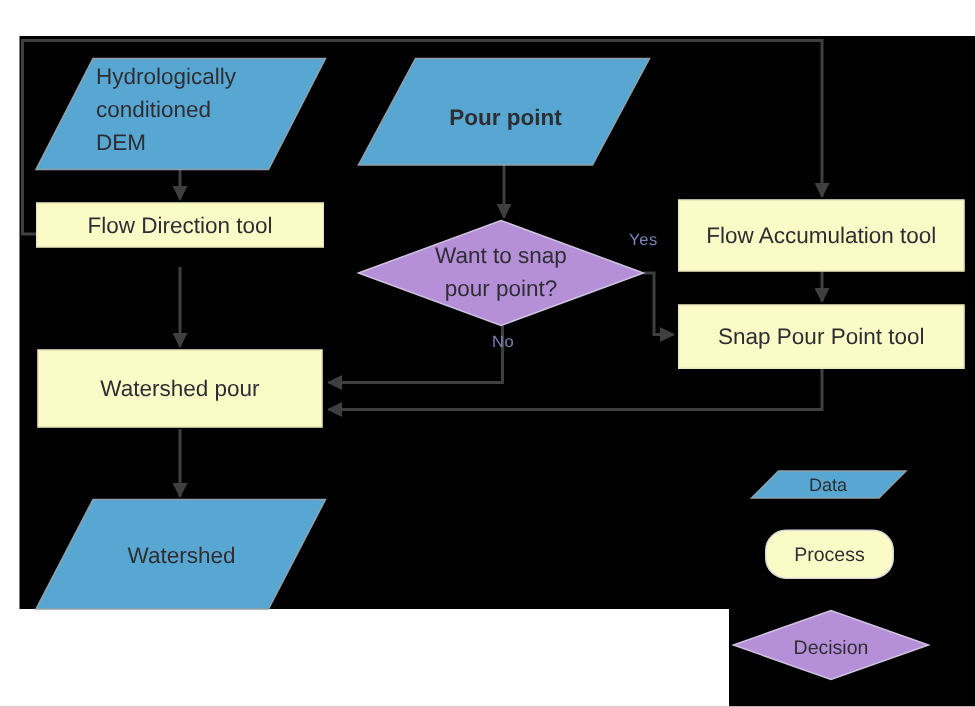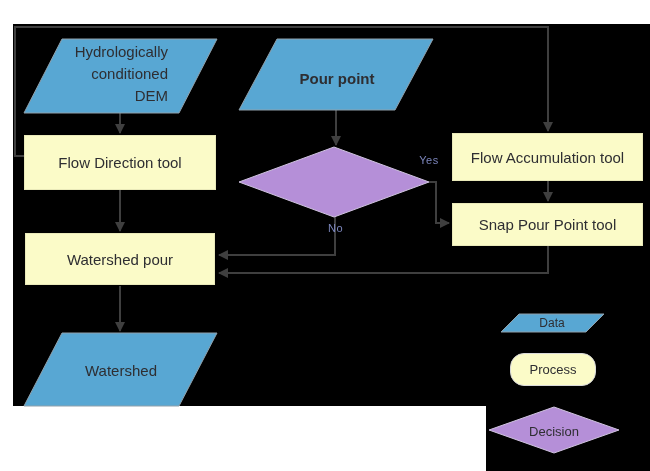--- a/index.html
+++ b/index.html
@@ -5,27 +5,27 @@
   html,body{margin:0;padding:0;background:#ffffff;}
   .page{position:relative;width:650px;height:471px;background:#ffffff;overflow:hidden;
         font-family:"Liberation Sans",sans-serif;color:#2e2e32;}
   .blackbg{position:absolute;background:#000000;}
   #bg-main{left:13px;top:24px;width:637px;height:382px;}
   #bg-legend{left:486px;top:406px;width:164px;height:65px;}
   svg.layer{position:absolute;left:0;top:0;}
   .pbox{position:absolute;background:#FBFBC8;border:1px solid #e9e9b9;box-sizing:border-box;
         display:flex;align-items:center;justify-content:center;
         font-size:15px;color:#2e2e32;white-space:nowrap;}
-  #box-flow-direction{left:24px;top:135px;width:192px;height:55px;}
+  #box-flow-direction{left:24px;top:135px;width:192px;height:30px;}
   #box-flow-accumulation{left:452px;top:133px;width:191px;height:48px;}
   #box-snap-pour-point{left:452px;top:203px;width:191px;height:43px;}
   #box-watershed-tool{left:25px;top:233px;width:190px;height:52px;}
   #box-legend-process{left:510px;top:353px;width:86px;height:33px;font-size:13px;border-color:#d9d9d9;border-radius:14px;}
   .shape-label{position:absolute;font-size:15px;line-height:22px;}
-  #lbl-dem{left:64px;top:41px;width:104px;text-align:right;}
+  #lbl-dem{left:64px;top:41px;width:104px;text-align:left;}
   #lbl-pour-point{left:277px;top:68px;width:120px;text-align:center;font-weight:bold;}
   #lbl-decision{left:278px;top:160px;width:112px;text-align:center;line-height:21.5px;}
   #lbl-watershed{left:60px;top:360px;width:122px;text-align:center;}
   #lbl-legend-data{left:512px;top:315px;width:80px;text-align:center;font-size:12px;line-height:16px;}
   #lbl-legend-decision{left:514px;top:424px;width:80px;text-align:center;font-size:13px;line-height:16px;}
   .edge-label{position:absolute;font-size:11px;line-height:15px;color:#7b85bb;text-align:center;
               letter-spacing:0.5px;}
   #lbl-yes{left:412px;top:153px;width:34px;}
   #lbl-no{left:315px;top:221px;width:28px;text-align:right;}
 </style>
@@ -75,20 +75,21 @@
   </div>
   <div id="box-watershed-tool" class="pbox">
     <span>Watershed pour</span>
   </div>
   <div id="box-legend-process" class="pbox">
     <span>Process</span>
   </div>
 
   <div id="lbl-dem" class="shape-label">Hydrologically conditioned DEM</div>
   <div id="lbl-pour-point" class="shape-label">Pour point</div>
+  <div id="lbl-decision" class="shape-label">Want to snap pour point?</div>
   <div id="lbl-legend-data" class="shape-label">Data</div>
   <div id="lbl-watershed" class="shape-label">Watershed</div>
   <div id="lbl-legend-decision" class="shape-label">Decision</div>
 
   <div id="lbl-yes" class="edge-label">Yes</div>
   <div id="lbl-no" class="edge-label">No</div>
 
 </div>
 
 </body></html>

